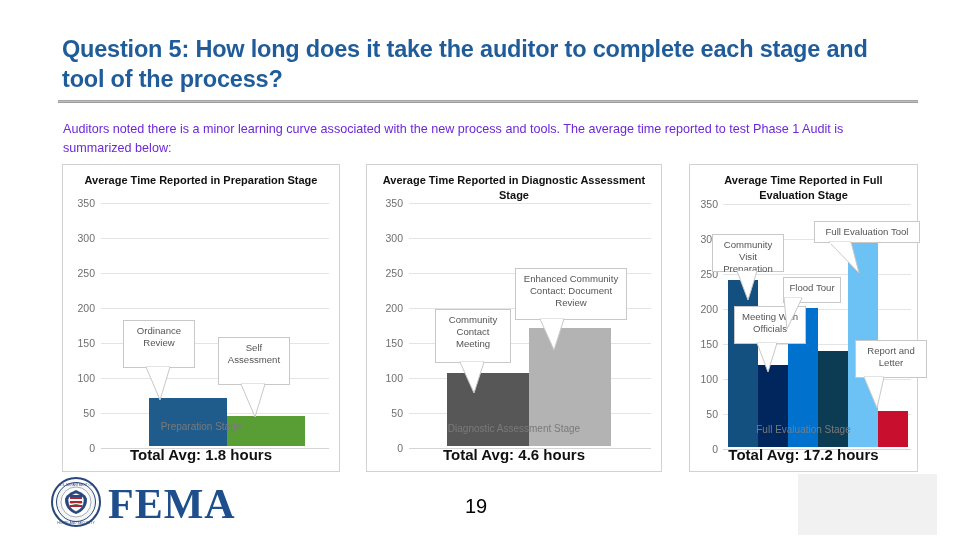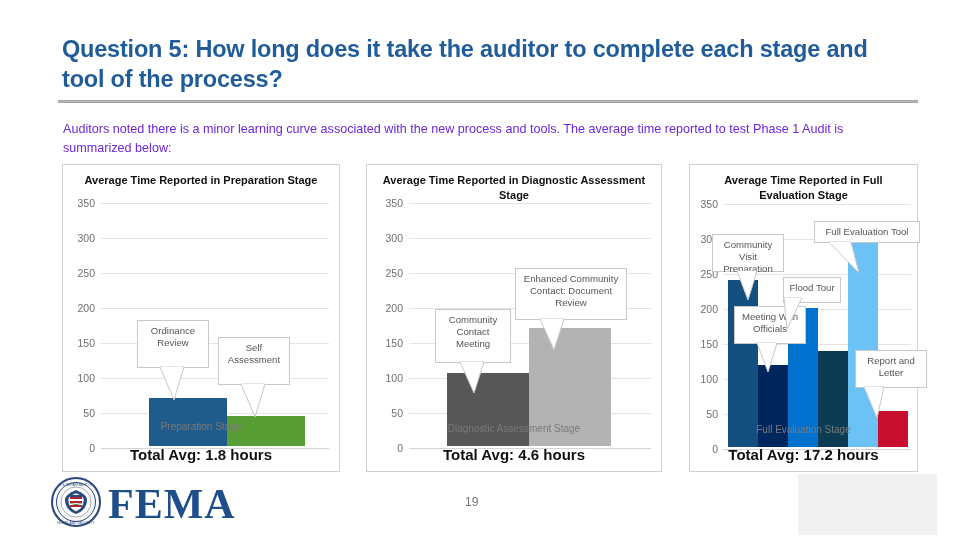--- a/index.html
+++ b/index.html
@@ -61,21 +61,21 @@
   .callout{
     position:absolute;background:#fff;border:1px solid #c8c8c8;
     font-size:9.6px;color:#555;line-height:12px;text-align:center;
     padding:4px 5px;box-sizing:border-box;z-index:5;
   }
   .callout .tail{
     position:absolute;display:block;overflow:visible;z-index:5;
   }
   
   .page-num{
-    position:absolute;left:465px;top:495px;font-size:12px;color:#737373;
+    position:absolute;left:465px;top:495px;font-size:20px;color:#000000;
   }
   .gray-block{
     position:absolute;left:798px;top:474px;width:139px;height:61px;
     background:#f1f1f1;
   }
   .fema-logo{position:absolute;left:48px;top:476px;width:230px;height:56px;}
   .fema-word{
     position:absolute;left:108px;top:479px;
     font-family:"Liberation Serif",serif;font-weight:bold;
     font-size:42px;color:#1F4E8C;letter-spacing:1px;line-height:50px;
@@ -105,21 +105,21 @@
     <div class="gridline" style="left:38px;right:10px;top:213px;"></div>
     <div class="ytick" style="left:0;width:32px;top:213px;">100</div>
     <div class="gridline" style="left:38px;right:10px;top:248px;"></div>
     <div class="ytick" style="left:0;width:32px;top:248px;">50</div>
     <div class="gridline axis-zero" style="left:38px;right:10px;top:283px;"></div>
     <div class="ytick" style="left:0;width:32px;top:283px;">0</div>
 
     <div class="bar" style="left:86px;width:78px;height:48px;bottom:25px;background:#1F5C8B;"></div>
     <div class="bar" style="left:164px;width:78px;height:30px;bottom:25px;background:#599D35;"></div>
 
-    <div class="callout" style="left:74px;top:155px;width:72px;height:48px;">
+    <div class="callout" style="left:60px;top:155px;width:72px;height:48px;">
       <span>Ordinance Review</span>
       <svg class="tail" style="left:22px;top:46px;width:30px;height:34px;" viewBox="0 0 30 34">
         <polygon points="0,0 24,0 14,33" fill="#ffffff" stroke="#c8c8c8" stroke-width="1"></polygon>
         <line x1="1" y1="1" x2="23" y2="1" stroke="#ffffff" stroke-width="2"></line>
       </svg>
     </div>
     <div class="callout" style="left:155px;top:172px;width:72px;height:48px;">
       <span>Self Assessment</span>
       <svg class="tail" style="left:22px;top:46px;width:30px;height:34px;" viewBox="0 0 30 34">
         <polygon points="0,0 24,0 14,33" fill="#ffffff" stroke="#c8c8c8" stroke-width="1"></polygon>
@@ -221,21 +221,21 @@
         <line x1="5" y1="1" x2="21" y2="1" stroke="#ffffff" stroke-width="2"></line>
       </svg>
     </div>
     <div class="callout" style="left:124px;top:56px;width:106px;height:22px;">
       <span>Full Evaluation Tool</span>
       <svg class="tail" style="left:14px;top:20px;width:32px;height:32px;" viewBox="0 0 32 32">
         <polygon points="0,0 22,0 30,31" fill="#ffffff" stroke="#c8c8c8" stroke-width="1"></polygon>
         <line x1="1" y1="1" x2="21" y2="1" stroke="#ffffff" stroke-width="2"></line>
       </svg>
     </div>
-    <div class="callout" style="left:165px;top:185px;width:72px;height:38px;">
+    <div class="callout" style="left:165px;top:175px;width:72px;height:38px;">
       <span>Report and Letter</span>
       <svg class="tail" style="left:8px;top:36px;width:26px;height:32px;" viewBox="0 0 26 32">
         <polygon points="0,0 20,0 13,31" fill="#ffffff" stroke="#c8c8c8" stroke-width="1"></polygon>
         <line x1="1" y1="1" x2="19" y2="1" stroke="#ffffff" stroke-width="2"></line>
       </svg>
     </div>
   </div>
   <div class="xlabel" style="top:259px;">Full Evaluation Stage</div>
   <div class="total-avg" style="top:281px;">Total Avg: 17.2 hours</div>
 </div>

